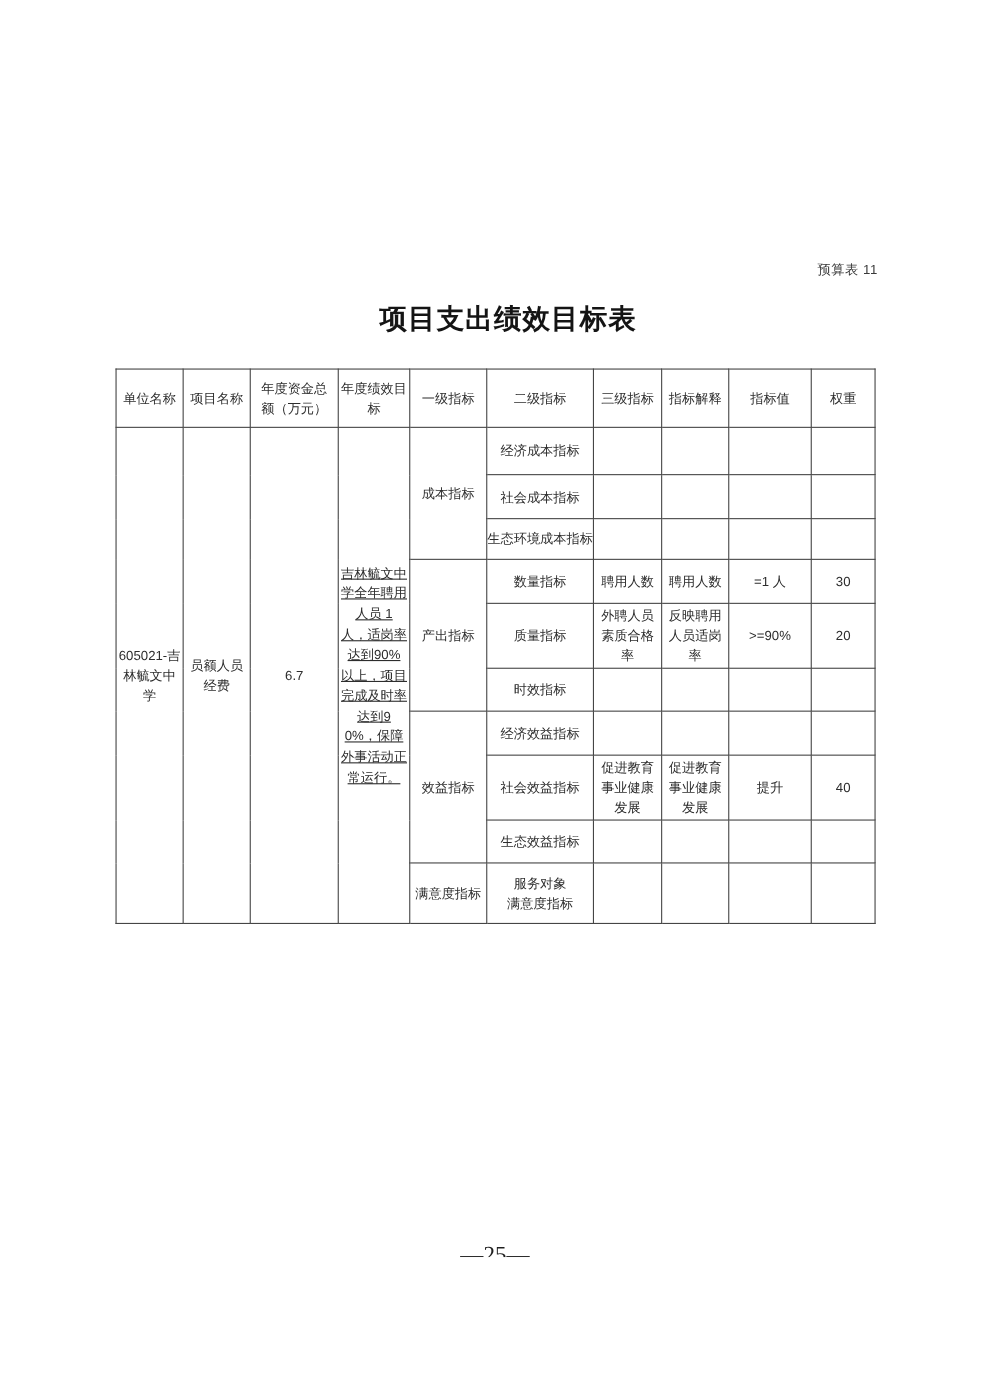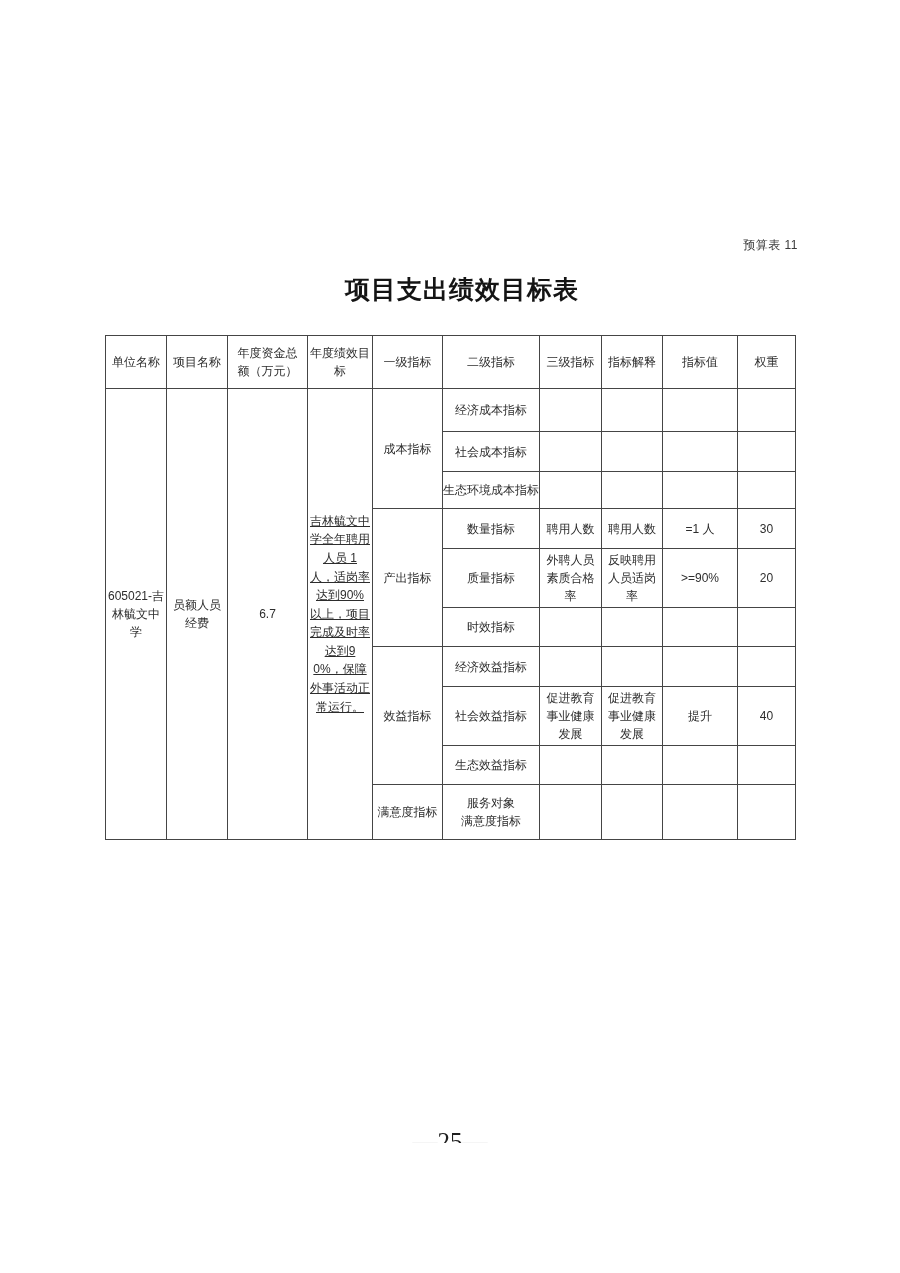--- a/index.html
+++ b/index.html
@@ -31,21 +31,21 @@
   tr.r4>td{height:48px;}
   tr.r5>td{height:34px;}
   tr.r6>td{height:35px;}
   tr.r7>td{height:44px;}
   tr.r8>td{height:34px;text-align:center;}
   tr.r9>td{height:50px;}
   .perf td.cell-l2{white-space:pre-line;word-break:keep-all;padding-left:0;padding-right:0;}
   .perf td.target-cell{line-height:1.55;padding-left:2px;padding-right:2px;text-decoration:underline;}
   .page-number{
     position:absolute;top:1128px;left:0;width:100%;text-align:center;
-    font-family:"Liberation Serif","DejaVu Serif",serif;font-size:25px;color:#1f1f1f;
+    font-family:"Liberation Serif","DejaVu Serif",serif;font-size:21px;color:#1f1f1f;
   }
 </style>
 </head>
 <body>
 
 <div class="page">
 
   <div class="corner-label">预算表 11</div>
 
   <h1 class="doc-title">项目支出绩效目标表</h1>

